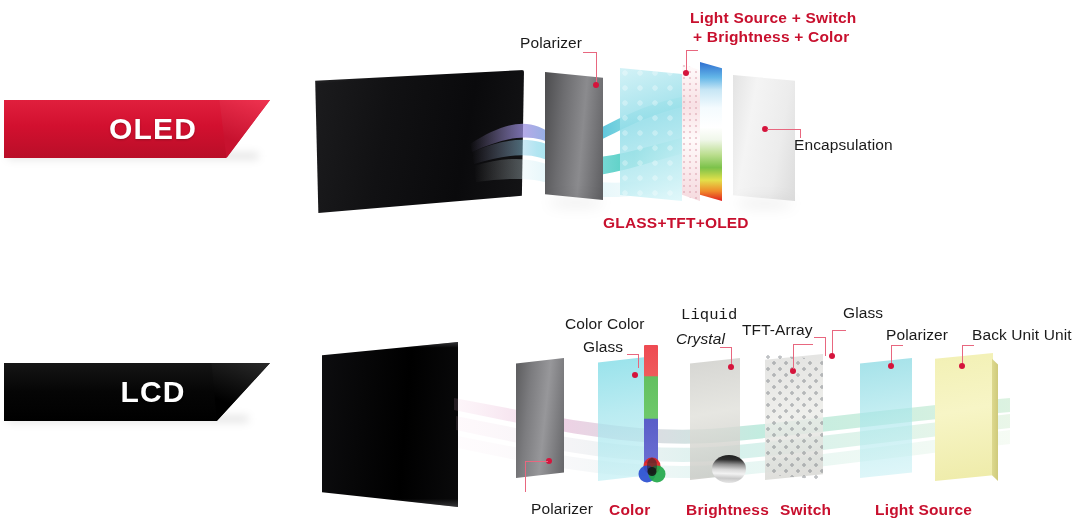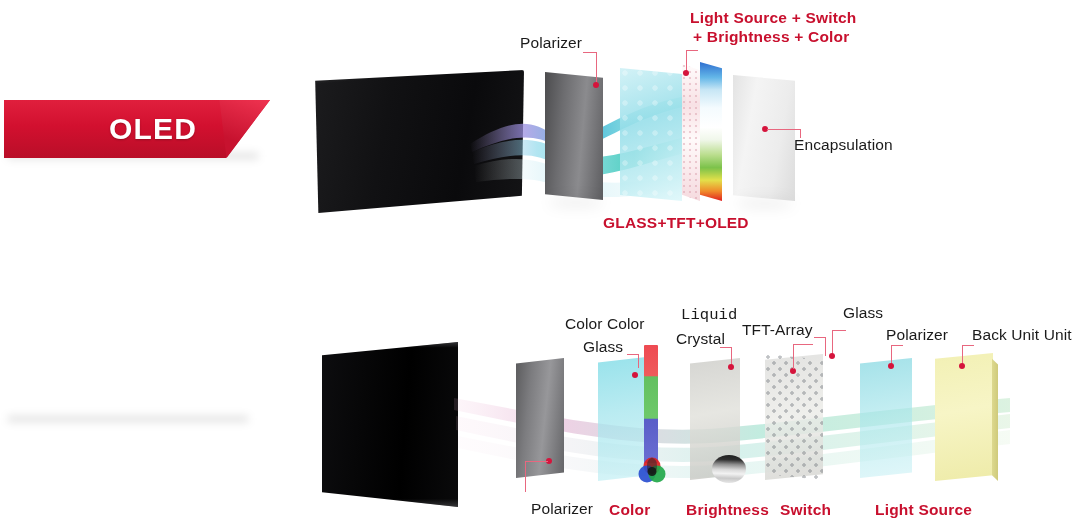--- a/index.html
+++ b/index.html
@@ -274,20 +274,25 @@
   <div class="dot" style="left:683px;top:70px;"></div>
 
   <div class="dot" style="left:762px;top:126px;"></div>
   <div class="leader h" style="left:767px;top:129px;width:34px;"></div>
   <div class="leader v" style="left:800px;top:129px;height:9px;"></div>
   <div class="lbl" style="left:794px;top:135px;">Encapsulation</div>
 
   <div class="lbl red" style="left:603px;top:213px;">GLASS+TFT+OLED</div>
 
   <div class="ribbon-shadow" style="left:8px;top:416px;width:240px;height:6px;"></div>
+  <div class="ribbon ribbon-lcd" style="left:4px;top:363px;width:266px;">
+    <div class="body"></div>
+    <div class="tip"></div>
+    <div class="txt">LCD</div>
+  </div>
 
   <div class="tv-lcd" style="left:322px;top:342px;width:136px;height:165px;">
     <div class="tv-lcd-bez" style="left:0;top:0;width:100%;height:100%;"></div>
   </div>
 
   <svg class="beam" style="left:452px;top:380px;width:560px;height:120px;" viewBox="0 0 560 120">
     <defs>
       <linearGradient id="lbA" x1="1" y1="0" x2="0" y2="0">
         <stop offset="0" stop-color="#bfe8c8" stop-opacity="0.55"></stop>
         <stop offset="0.45" stop-color="#86d9c0" stop-opacity="0.5"></stop>
@@ -346,21 +351,21 @@
     <div class="edge edge-bl"></div>
   </div>
 
   <div class="lbl" style="left:565px;top:314px;">Color Color</div>
   <div class="lbl" style="left:583px;top:337px;">Glass</div>
   <div class="leader h" style="left:627px;top:354px;width:12px;"></div>
   <div class="leader v" style="left:638px;top:354px;height:14px;"></div>
   <div class="dot" style="left:632px;top:372px;"></div>
 
   <div class="lbl" style="left:681px;top:306px;font-family:Liberation Mono, monospace;">Liquid</div>
-  <div class="lbl" style="left:676px;top:329px;">Crystal</div>
+  <div class="lbl" style="left:676px;top:329px;font-style:italic;">Crystal</div>
   <div class="leader h" style="left:720px;top:347px;width:12px;"></div>
   <div class="leader v" style="left:731px;top:347px;height:20px;"></div>
   <div class="dot" style="left:728px;top:364px;"></div>
 
   <div class="lbl" style="left:742px;top:320px;">TFT-Array</div>
   <div class="leader h" style="left:814px;top:337px;width:12px;"></div>
   <div class="leader v" style="left:825px;top:337px;height:19px;"></div>
   <div class="dot" style="left:790px;top:368px;"></div>
   <div class="leader v" style="left:793px;top:344px;height:25px;"></div>
   <div class="leader h" style="left:793px;top:344px;width:20px;"></div>

